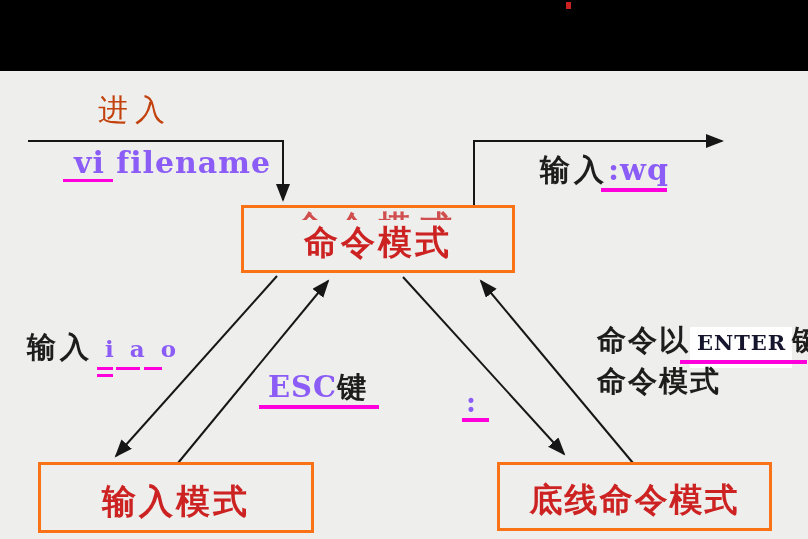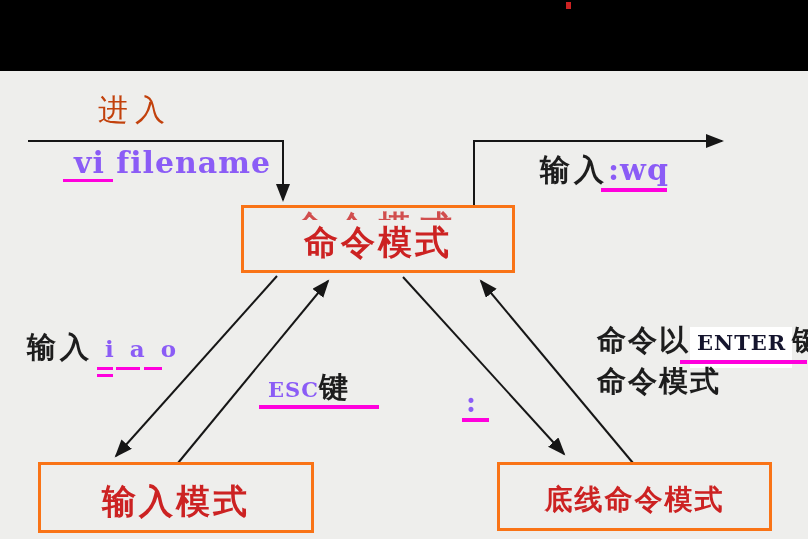--- a/index.html
+++ b/index.html
@@ -81,21 +81,21 @@
 
   <div class="lbl" style="left:27px;top:331px">
     <span class="cn" style="font-size:29px;margin-right:12px">输入</span><span class="en en-keys" style="font-size:23px">i a o</span>
   </div>
   <div class="ul" style="left:97px;top:367px;width:16px"></div>
   <div class="ul" style="left:97px;top:374px;width:16px"></div>
   <div class="ul" style="left:116px;top:367px;width:24px"></div>
   <div class="ul" style="left:144px;top:367px;width:18px"></div>
 
   <div class="lbl" style="left:268px;top:371px">
-    <span class="en" style="font-size:21px">ESC</span><span class="cn" style="font-size:29px;letter-spacing:0">键</span>
+    <span class="en" style="font-size:29px">ESC</span><span class="cn" style="font-size:29px;letter-spacing:0">键</span>
   </div>
   <div class="ul ul4" style="left:259px;top:405px;width:120px"></div>
 
   <div class="lbl en" style="left:466px;top:387px;font-size:27px">:</div>
   <div class="ul ul4" style="left:462px;top:418px;width:27px"></div>
 
   <div class="lbl cn two-line" style="left:597px;top:321px;letter-spacing:2px">
     <span>命令以</span><span class="enter-key">ENTER</span><span>键</span><br>
     <span>命令模式</span>
   </div>
@@ -104,16 +104,16 @@
   <div class="mode-box box-command">
     <div class="clip-slice">命令模式</div>
     <div class="box-label">命令模式</div>
   </div>
 
   <div class="mode-box box-insert">
     <div class="box-label">输入模式</div>
   </div>
 
   <div class="mode-box box-lastline">
-    <div class="box-label" style="font-size:28px;letter-spacing:2px">底线命令模式</div>
+    <div class="box-label" style="font-size:33px;letter-spacing:2px">底线命令模式</div>
   </div>
 
 </div>
 
 </body></html>

